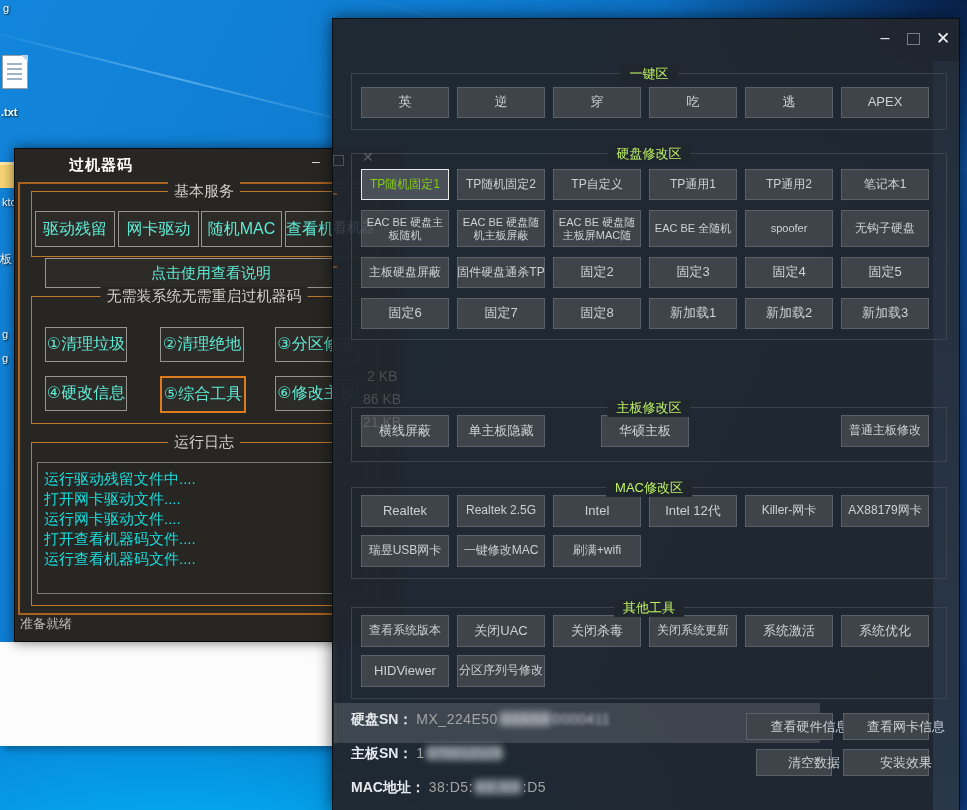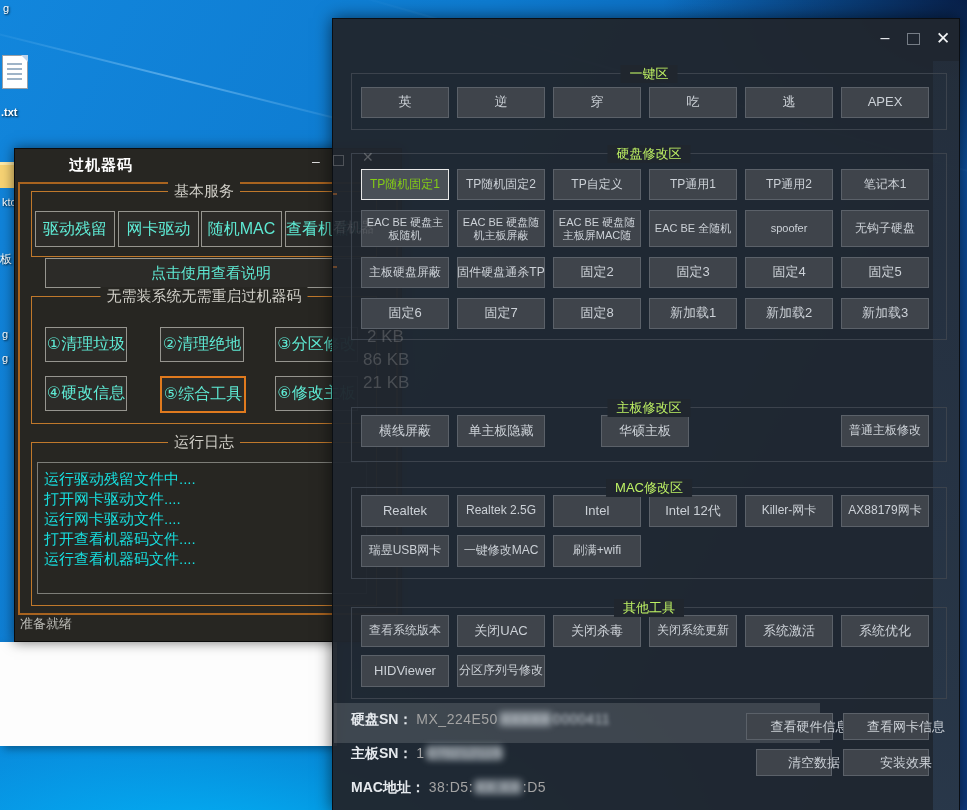--- a/index.html
+++ b/index.html
@@ -76,21 +76,21 @@
   .col6{grid-column:6;}
   .info-band{position:absolute;left:1px;top:684px;width:486px;height:40px;background:rgba(255,255,255,0.14);}
   .iline{position:absolute;left:18px;color:#e6eaee;font-size:14px;white-space:nowrap;}
   .ilabel{font-weight:bold;}
   .ival{letter-spacing:0.5px;color:#a3a3a3;font-weight:normal;}
   .redact{filter:blur(3px);background:rgba(185,192,200,0.45);border-radius:5px;padding:0 3px;color:#e6ebf0;}
   .redact2{filter:blur(2px);color:#cdd4db;}
   .ibtn{position:absolute;height:27px;background:#3f444b;border:1px solid #5b6169;color:#ccd1d7;font-size:13px;
     display:flex;align-items:center;justify-content:center;box-sizing:border-box;white-space:nowrap;padding-left:40px;}
   .ghost{position:absolute;pointer-events:none;}
-  .gkb{color:rgba(170,170,170,0.3);font-size:17px;}
+  .gkb{color:rgba(170,170,170,0.3);font-size:14px;margin-top:41px;}
   .gclose{color:rgba(200,200,200,0.35);font-size:14px;}
   .gmax{width:9px;height:9px;border:1px solid rgba(190,190,190,0.3);}
   .gtxt{color:rgba(215,215,215,0.14);font-size:14px;width:40px;overflow:hidden;white-space:nowrap;}
   .gdash{height:2px;background:rgba(200,110,40,0.45);}
 </style>
 </head>
 <body>
 
 <div id="screen">
   <div class="beam"></div>

